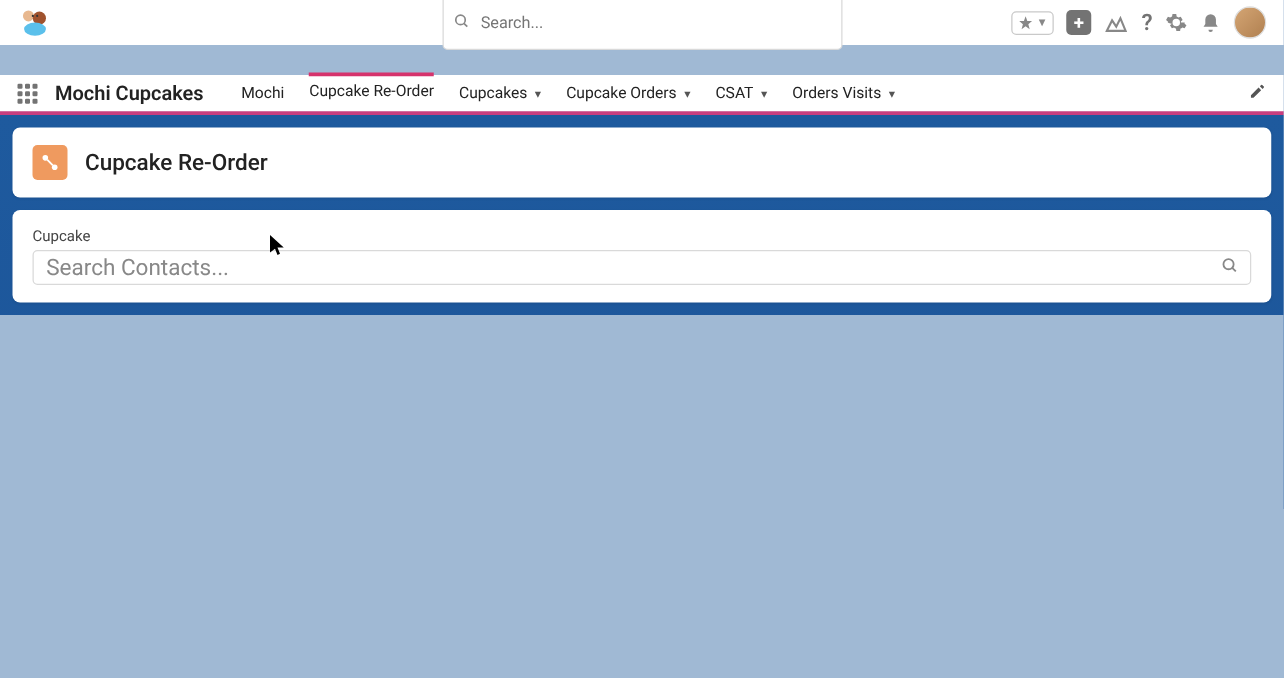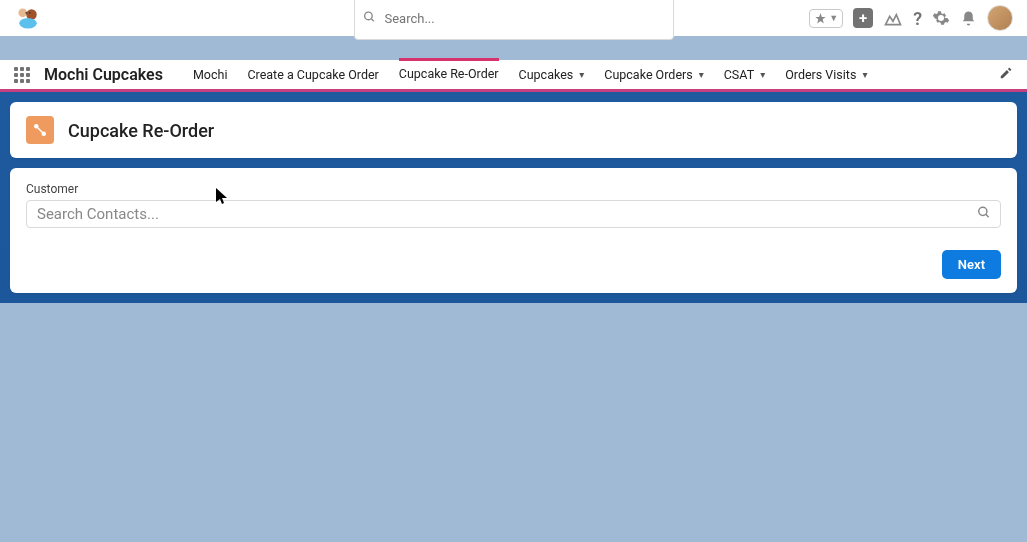--- a/index.html
+++ b/index.html
@@ -201,21 +201,21 @@
     }
     .lookup-wrap {
       position: relative;
     }
     .lookup-input {
       width: 100%;
       height: 28px;
       border: 1px solid #d9d9d9;
       border-radius: 4px;
       padding: 0 34px 0 10px;
-      font-size: 15px;
+      font-size: 18px;
     }
     .lookup-input::placeholder {
       color: #888;
     }
     .lookup-icn {
       position: absolute;
       right: 10px;
       top: 50%;
       transform: translateY(-50%);
       color: #888;
@@ -310,23 +310,20 @@
       <span></span>
       <span></span>
       <span></span>
       <span></span>
   </div>
   <div class="app-name">Mochi Cupcakes</div>
   <div class="nav-tabs">
     <div class="nav-tab">
         <span>Mochi</span>
       </div>
-    <div class="nav-tab">
-        <span>Create a Cupcake Order</span>
-      </div>
     <div class="nav-tab active">
         <span>Cupcake Re-Order</span>
       </div>
     <div class="nav-tab">
         <span>Cupcakes</span>
         <span class="chevron-down">▾</span>
       </div>
     <div class="nav-tab">
         <span>Cupcake Orders</span>
         <span class="chevron-down">▾</span>
@@ -353,33 +350,30 @@
       <svg width="18" height="18" viewBox="0 0 24 24" fill="#fff">
           <circle cx="7" cy="7" r="3"></circle>
           <circle cx="17" cy="17" r="3"></circle>
           <path d="M9 9 L15 15" stroke="#fff" stroke-width="2"></path>
         </svg>
     </div>
     <div class="title-text">Cupcake Re-Order</div>
   </div>
 
   <div class="card form-card">
-    <div class="field-label">Customer</div>
+    <div class="field-label">Cupcake</div>
     <div class="lookup-wrap">
       <input class="lookup-input" placeholder="Search Contacts..." style="">
       <span class="lookup-icn">
         <svg width="14" height="14" viewBox="0 0 24 24" fill="none" stroke="currentColor" stroke-width="2.5">
             <circle cx="10" cy="10" r="7"></circle>
             <line x1="20" y1="20" x2="15" y2="15"></line>
           </svg>
       </span>
     </div>
-    <div class="form-footer">
-      <button class="next-btn">Next</button>
-    </div>
   </div>
 
   <div class="bg-blue-fill"></div>
 </div>
 
 <div class="cursor">
   <svg width="14" height="18" viewBox="0 0 14 18">
       <path d="M0 0 L0 14 L4 11 L6 16 L8 15 L6 10 L11 10 Z" fill="#000"></path>
     </svg>
 </div>

